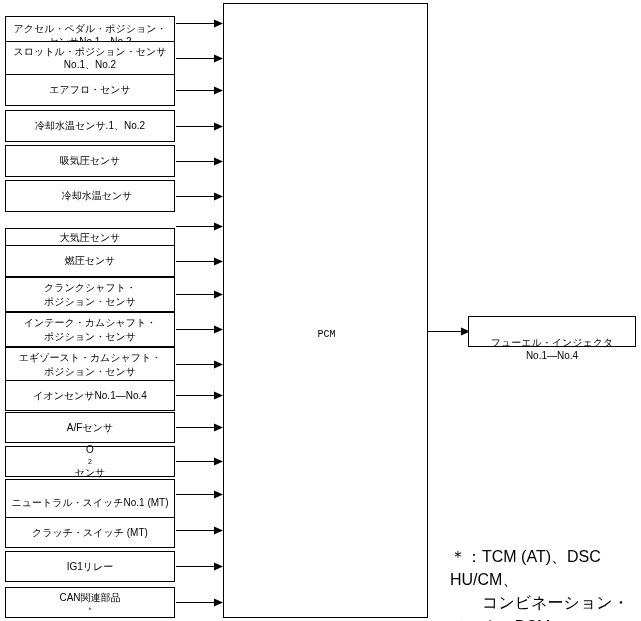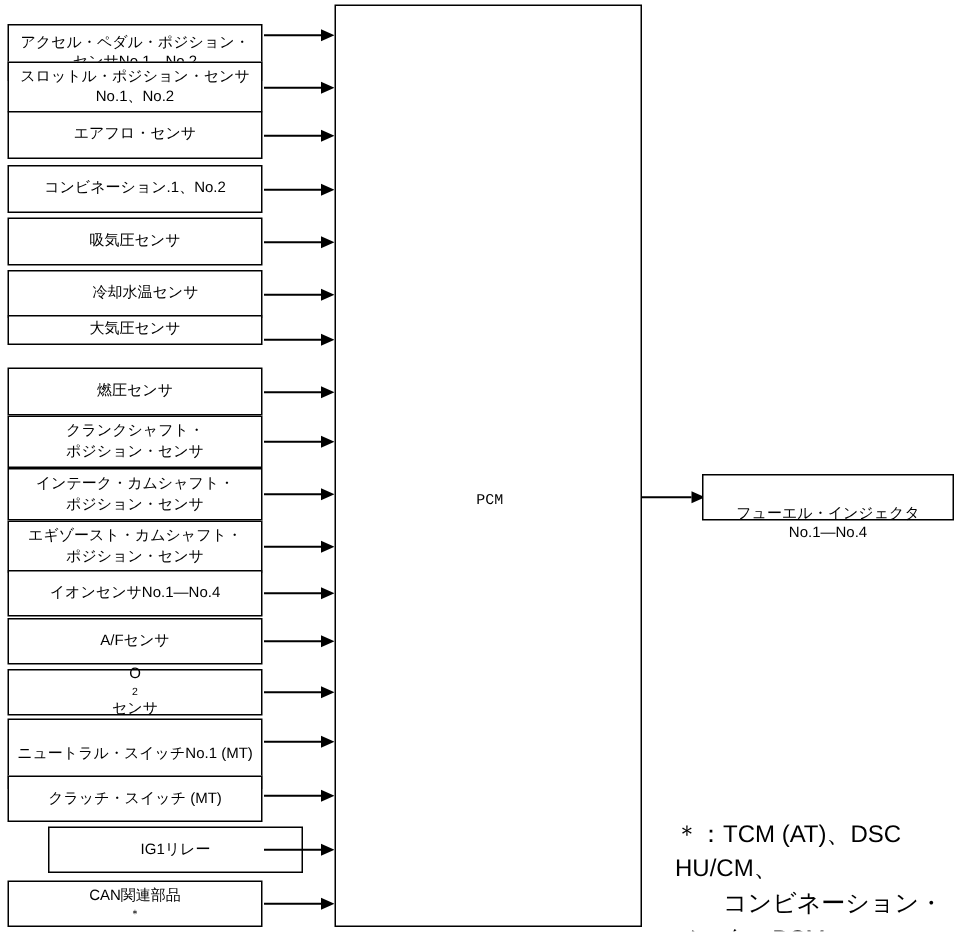--- a/index.html
+++ b/index.html
@@ -123,41 +123,41 @@
         <polygon points="38,0.5 47,4.5 38,8.5" fill="#000000"></polygon>
       </svg>
       <div class="input-box" style="top: 74px; height: 32px;">
         <span>エアフロ・センサ</span>
       </div>
       <svg class="arrow" viewBox="0 0 47 9" style="left: 176px; top: 85.5px; width: 47px; height: 9px;">
         <line x1="0" y1="4.5" x2="38" y2="4.5" stroke="#000000" stroke-width="1.2"></line>
         <polygon points="38,0.5 47,4.5 38,8.5" fill="#000000"></polygon>
       </svg>
       <div class="input-box" style="top: 110px; height: 32px;">
-        <span>コンビネーション.1、No.2</span>
+        <span>冷却水温センサ.1、No.2</span>
       </div>
       <svg class="arrow" viewBox="0 0 47 9" style="left: 176px; top: 121.5px; width: 47px; height: 9px;">
         <line x1="0" y1="4.5" x2="38" y2="4.5" stroke="#000000" stroke-width="1.2"></line>
         <polygon points="38,0.5 47,4.5 38,8.5" fill="#000000"></polygon>
       </svg>
       <div class="input-box" style="top: 145px; height: 32px;">
         <span>吸気圧センサ</span>
       </div>
       <svg class="arrow" viewBox="0 0 47 9" style="left: 176px; top: 156.5px; width: 47px; height: 9px;">
         <line x1="0" y1="4.5" x2="38" y2="4.5" stroke="#000000" stroke-width="1.2"></line>
         <polygon points="38,0.5 47,4.5 38,8.5" fill="#000000"></polygon>
       </svg>
       <div class="input-box" style="top: 180px; height: 32px; padding-left: 16px;">
         <span>冷却水温センサ</span>
       </div>
       <svg class="arrow" viewBox="0 0 47 9" style="left: 176px; top: 191.5px; width: 47px; height: 9px;">
         <line x1="0" y1="4.5" x2="38" y2="4.5" stroke="#000000" stroke-width="1.2"></line>
         <polygon points="38,0.5 47,4.5 38,8.5" fill="#000000"></polygon>
       </svg>
-      <div class="input-box" style="top: 210px; height: 20px; text-align: right;">
+      <div class="input-box" style="top: 228px; height: 20px; text-align: right;">
         <span>大気圧センサ</span>
       </div>
       <svg class="arrow" viewBox="0 0 47 9" style="left: 176px; top: 221.5px; width: 47px; height: 9px;">
         <line x1="0" y1="4.5" x2="38" y2="4.5" stroke="#000000" stroke-width="1.2"></line>
         <polygon points="38,0.5 47,4.5 38,8.5" fill="#000000"></polygon>
       </svg>
       <div class="input-box" style="top: 245px; height: 32px;">
         <span>燃圧センサ</span>
       </div>
       <svg class="arrow" viewBox="0 0 47 9" style="left: 176px; top: 256.5px; width: 47px; height: 9px;">
@@ -216,21 +216,21 @@
         <line x1="0" y1="4.5" x2="38" y2="4.5" stroke="#000000" stroke-width="1.2"></line>
         <polygon points="38,0.5 47,4.5 38,8.5" fill="#000000"></polygon>
       </svg>
       <div class="input-box" style="top: 517px; height: 31px; align-items: center;">
         <span>クラッチ・スイッチ (MT)</span>
       </div>
       <svg class="arrow" viewBox="0 0 47 9" style="left: 176px; top: 526px; width: 47px; height: 9px;">
         <line x1="0" y1="4.5" x2="38" y2="4.5" stroke="#000000" stroke-width="1.2"></line>
         <polygon points="38,0.5 47,4.5 38,8.5" fill="#000000"></polygon>
       </svg>
-      <div class="input-box" style="top: 551px; height: 31px; margin-left: 27px;">
+      <div class="input-box" style="top: 551px; height: 31px;">
         <span>IG1リレー</span>
       </div>
       <svg class="arrow" viewBox="0 0 47 9" style="left: 176px; top: 562px; width: 47px; height: 9px;">
         <line x1="0" y1="4.5" x2="38" y2="4.5" stroke="#000000" stroke-width="1.2"></line>
         <polygon points="38,0.5 47,4.5 38,8.5" fill="#000000"></polygon>
       </svg>
       <div class="input-box" style="top: 587px; height: 31px;">
         <span>CAN関連部品<span class="sup">＊</span></span>
       </div>
       <svg class="arrow" viewBox="0 0 47 9" style="left: 176px; top: 598px; width: 47px; height: 9px;">

